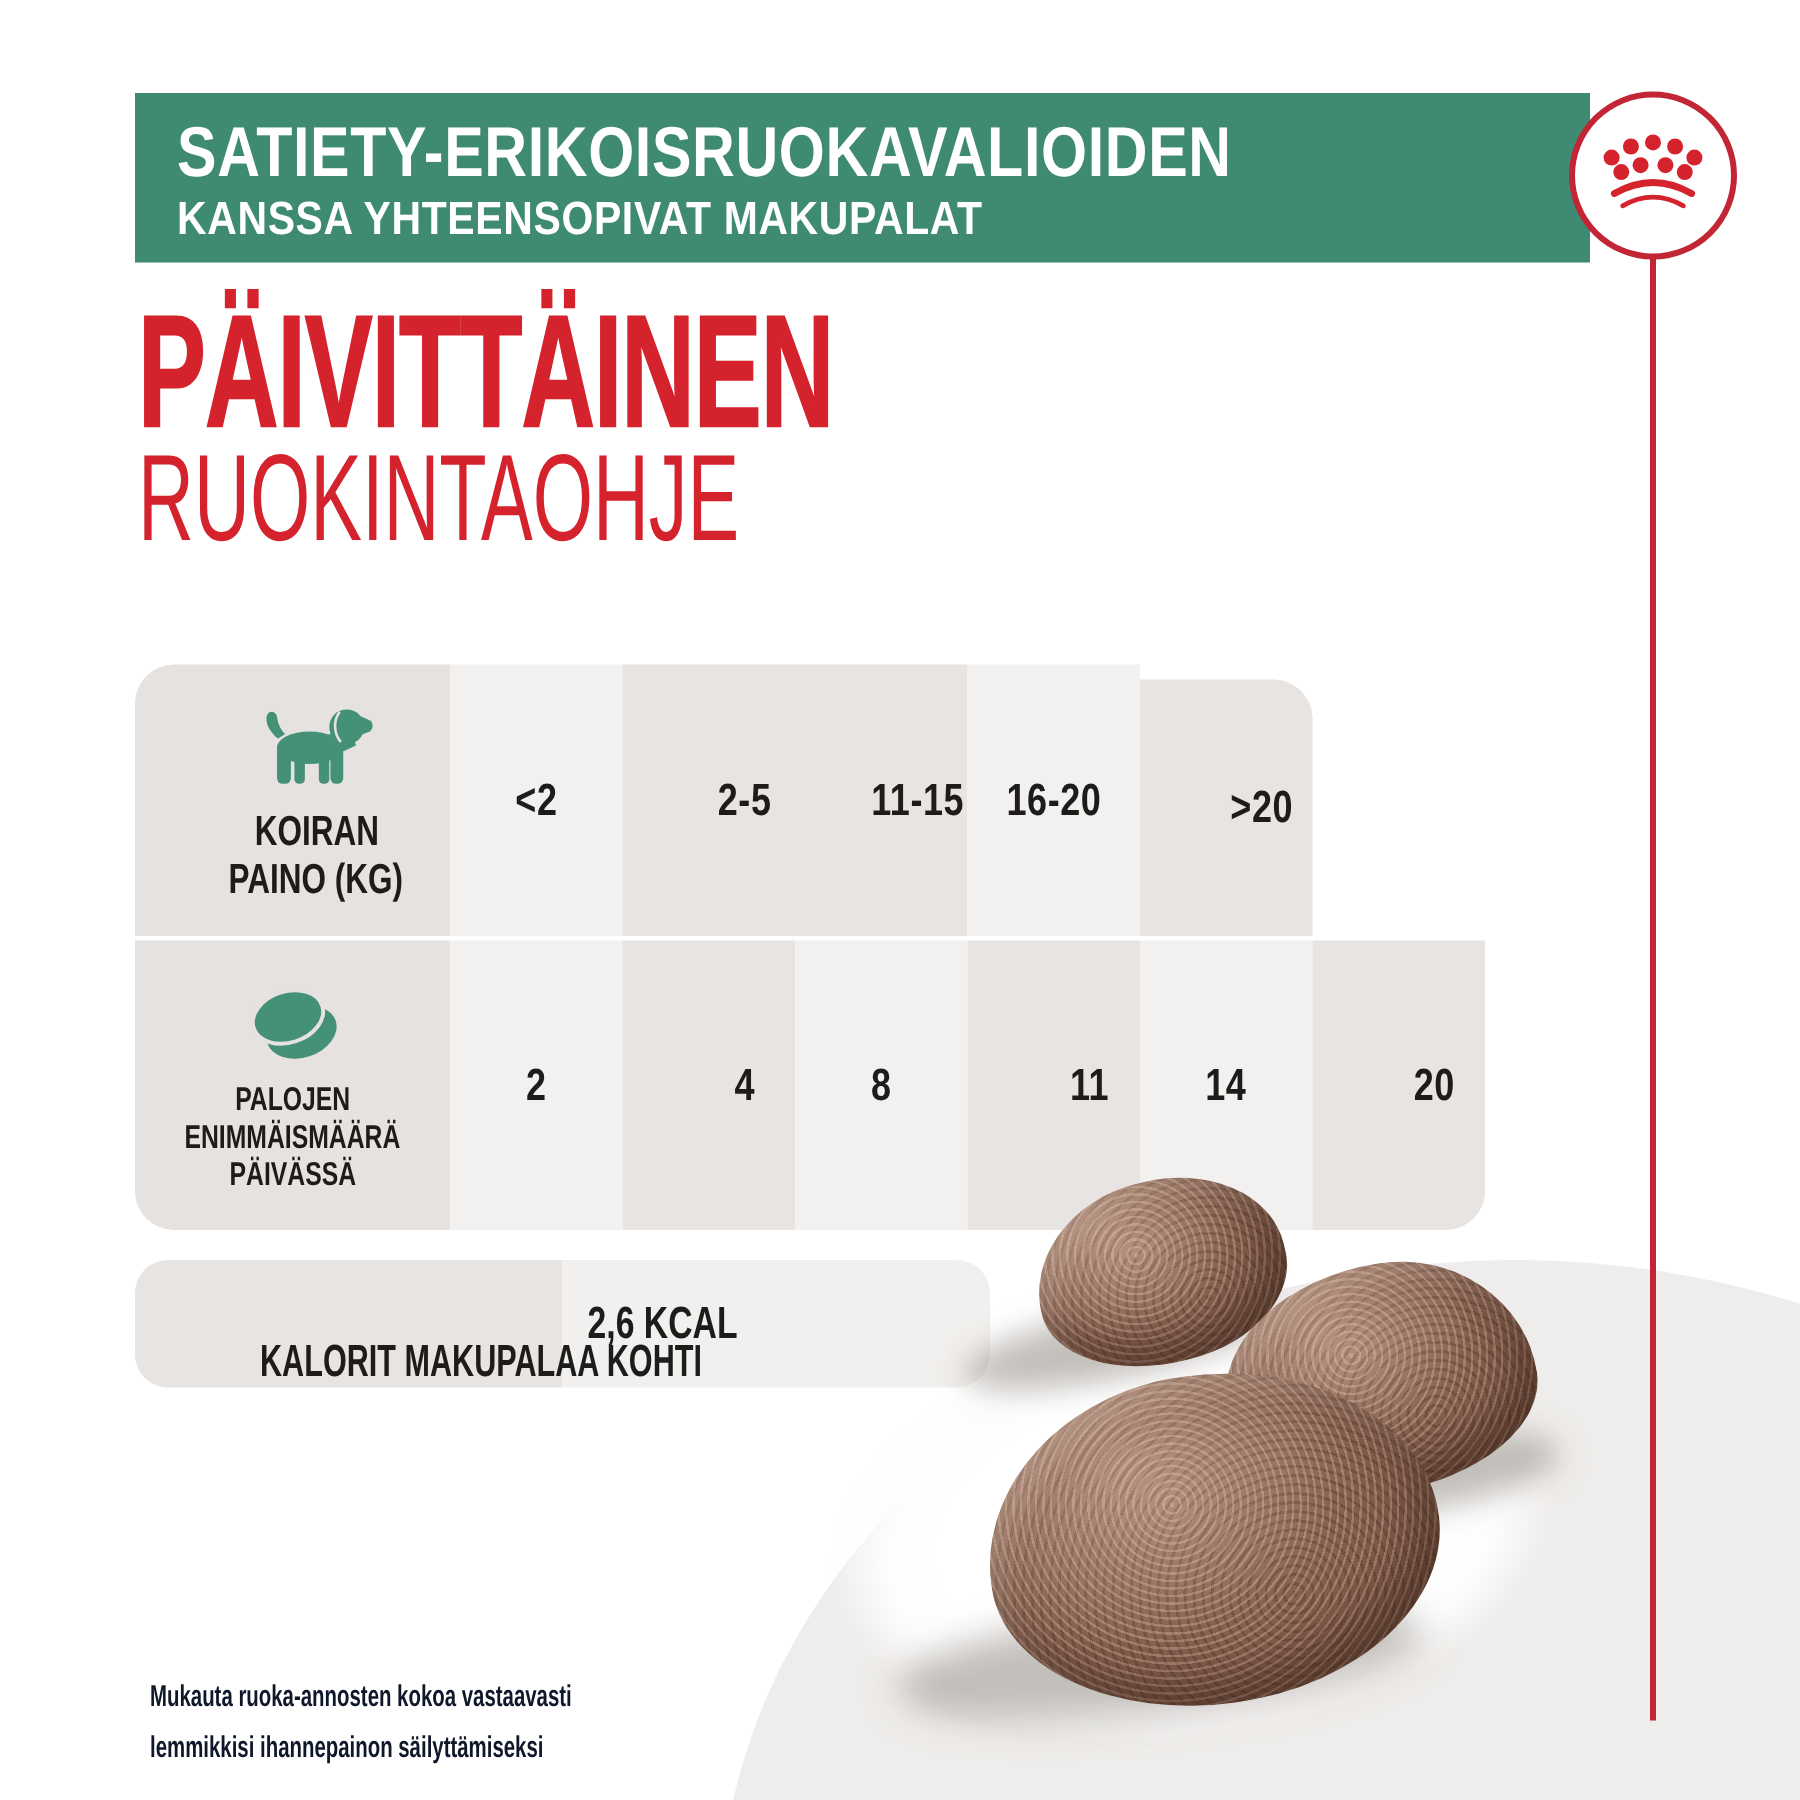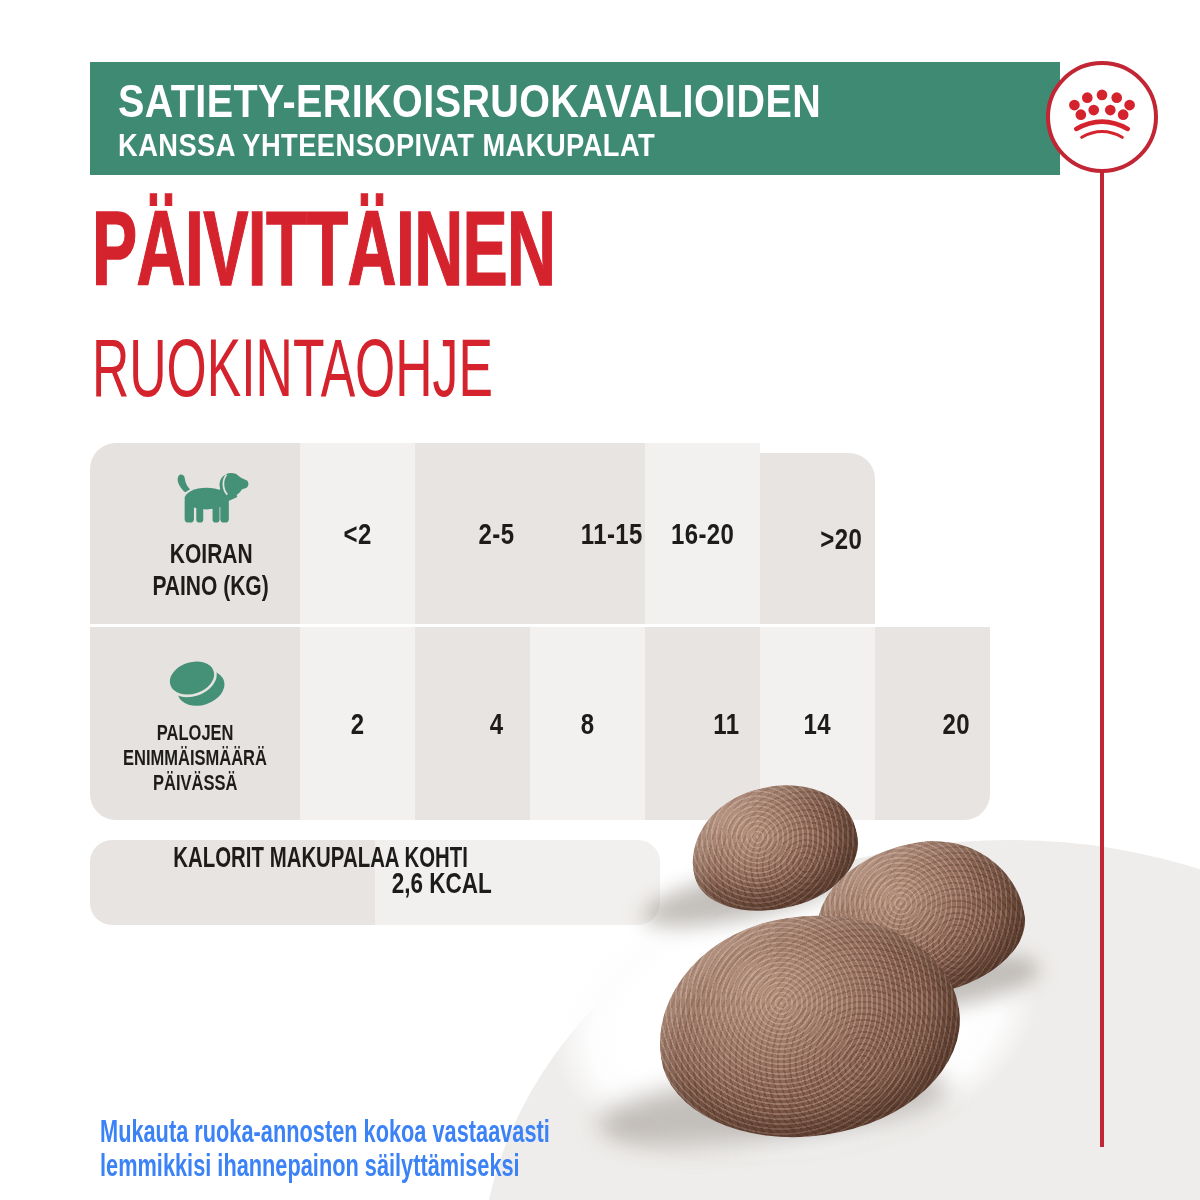--- a/index.html
+++ b/index.html
@@ -36,21 +36,21 @@
   
   .logo{position:absolute;left:1046px;top:61px;width:112px;height:112px;border-radius:50%;
         background:#fff;border:4px solid #c22533;z-index:7;display:flex;align-items:center;justify-content:center;}
   .redline{position:absolute;left:1100px;top:171px;width:4px;height:976px;background:#c22533;z-index:6;}
 
   
   .title1{position:absolute;left:92px;top:196px;font-size:106px;font-weight:700;color:var(--brand-red);
         line-height:104px;letter-spacing:-1px;-webkit-text-stroke:1.5px var(--brand-red);z-index:2;}
   .title1 .cxl{--sx:.64;}
   .title2{position:absolute;left:92px;top:293px;font-size:82px;font-weight:400;color:var(--brand-red);
-        line-height:80px;z-index:2;margin-top:35px;}
+        line-height:80px;z-index:2;}
   .title2 .cxl{--sx:.63;}
 
   
   .trow{position:absolute;left:90px;width:900px;display:flex;z-index:3;}
   .row1{top:443px;height:181px;}
   .row2{top:627px;height:193px;}
   .cell{width:115px;display:flex;align-items:center;justify-content:center;color:var(--ink);}
   .cell.light{background:var(--col-light);}
   .cell.dark{background:var(--col-dark);padding-left:48px;}
   .label-cell{width:210px;background:var(--label-gray);display:flex;flex-direction:column;
@@ -63,21 +63,21 @@
   .lbl{font-size:28px;font-weight:700;line-height:32px;text-align:center;color:var(--ink);}
   .lbl .cx{--sx:.75;}
   .lbl2{font-size:22px;font-weight:700;line-height:25px;text-align:center;color:var(--ink);}
   .lbl2 .cx{--sx:.75;}
   .dog-icon{margin-bottom:10px;}
   .kibble-icon{margin-bottom:8px;}
 
   
   .kcal{position:absolute;left:90px;top:840px;width:570px;height:85px;display:flex;z-index:3;}
   .kcal-label{width:285px;background:var(--col-dark);border-radius:22px 0 0 22px;
-        display:flex;align-items:flex-start;padding-left:14px;}
+        display:flex;align-items:flex-end;padding-left:14px;}
   .kcal-label span{font-size:30px;font-weight:700;color:var(--ink);--sx:.68;}
   .kcal-value{width:285px;background:#f2f0ee;border-radius:0 22px 22px 0;
         display:flex;align-items:center;justify-content:flex-start;}
   .kcal-value span{font-size:30px;font-weight:700;color:var(--ink);--sx:.75;}
 
   
   .kshadow{position:absolute;border-radius:50%;filter:blur(10px);background:rgba(122,112,105,.45);z-index:4;}
   .ksh-a{left:640px;top:872px;width:210px;height:46px;transform:rotate(-12deg);}
   .ksh-b{left:800px;top:958px;width:240px;height:54px;transform:rotate(-8deg);}
   .ksh-c{left:598px;top:1072px;width:352px;height:70px;transform:rotate(-6deg);filter:blur(12px);}
@@ -89,22 +89,22 @@
       radial-gradient(ellipse at 42% 36%,#a07865 0%,#8a6252 42%,#74503f 72%,#5c3e31 92%,#4e342a 100%);
     box-shadow:inset -10px -14px 24px rgba(56,33,24,.45),inset 8px 10px 16px rgba(255,236,220,.22);}
   .kib-a{left:690px;top:787px;width:168px;height:122px;transform:rotate(-14deg);
         border-radius:50% 50% 48% 52% / 58% 52% 46% 44%;}
   .kib-b{left:816px;top:843px;width:208px;height:152px;transform:rotate(-9deg);
         border-radius:55% 45% 52% 48% / 52% 58% 42% 48%;}
   .kib-c{left:658px;top:916px;width:302px;height:220px;transform:rotate(-8deg);z-index:6;
         border-radius:48% 52% 50% 50% / 55% 52% 48% 45%;}
 
   
-  .note{position:absolute;left:100px;top:1114px;font-size:32px;font-weight:700;line-height:34px;
-        color:#3b82f6;z-index:3;}
+  .note{position:absolute;left:100px;top:1114px;font-size:20px;font-weight:700;line-height:34px;
+        color:#0f172a;z-index:3;}
   .note .cxl{--sx:.68;letter-spacing:0;}
 </style>
 </head>
 <body>
 
 <div class="page">
 
   <div class="blob"></div>
   <div class="ground"></div>
 

